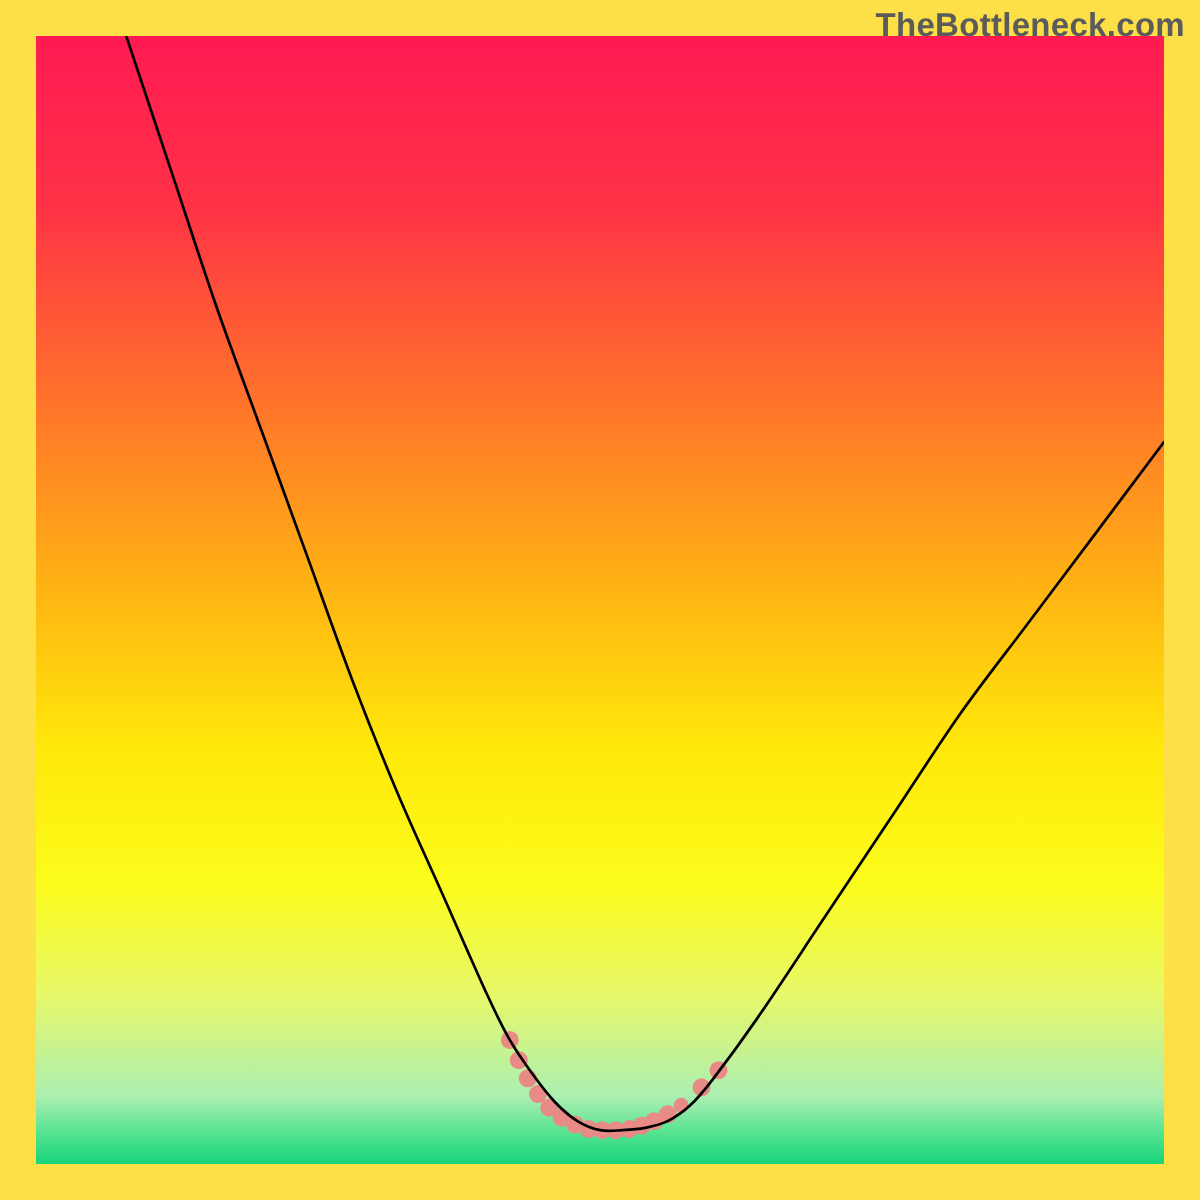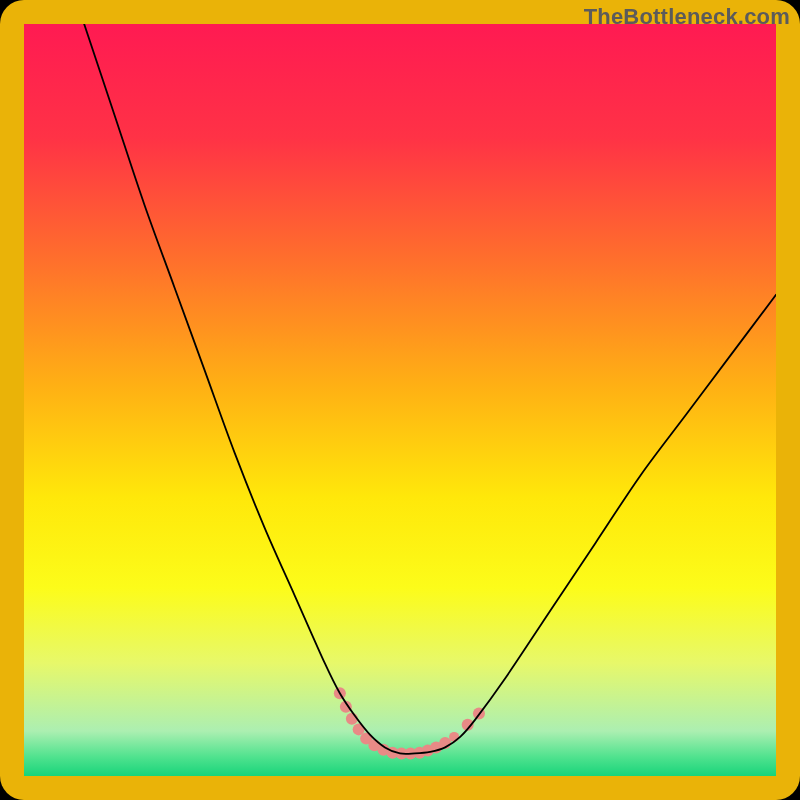--- a/index.html
+++ b/index.html
@@ -10,22 +10,21 @@
     overflow: hidden;
     background: #000;
     font-family: Arial, Helvetica, sans-serif;
   }
   .frame {
     position: absolute;
     top: 0;
     left: 0;
     width: 800px;
     height: 800px;
-    background: #eab308;
-    border-radius: 24px;
+    background: #fde047;
   }
   .plot {
     position: absolute;
     top: 24px;
     left: 24px;
     width: 752px;
     height: 752px;
     overflow: hidden;
   }
   .watermark {

